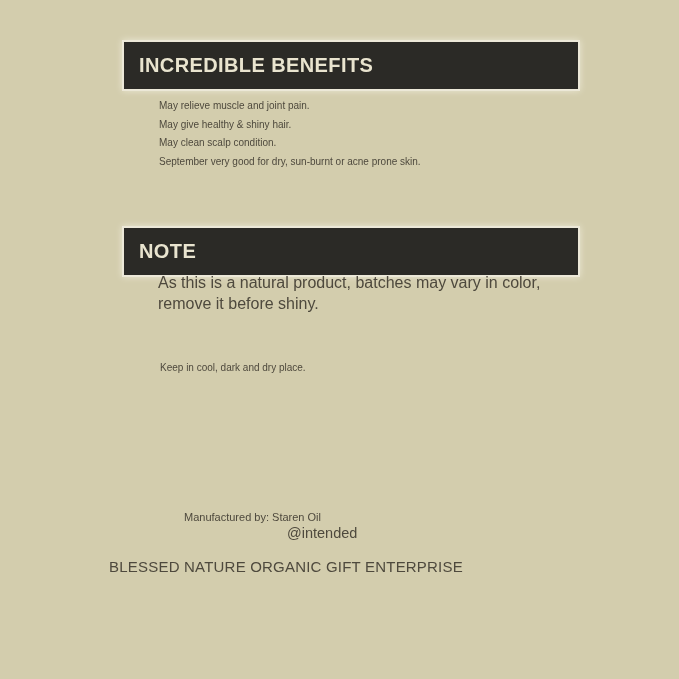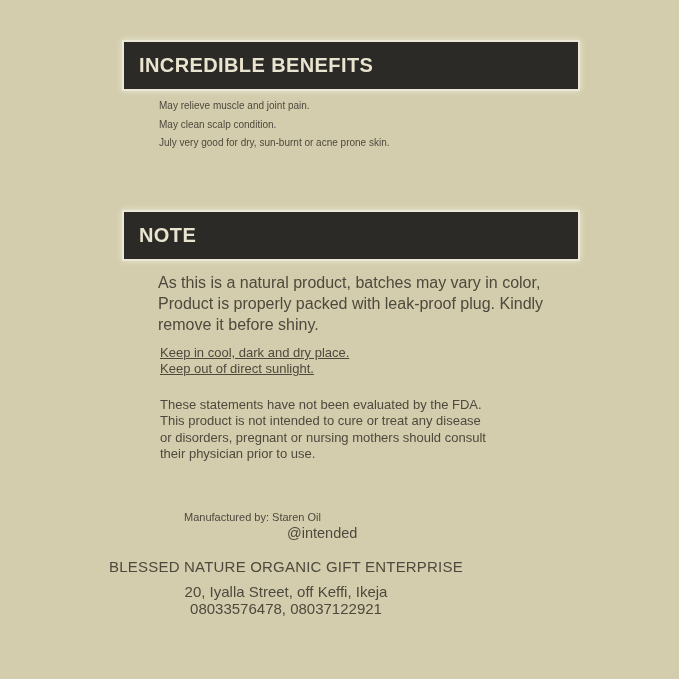--- a/index.html
+++ b/index.html
@@ -22,25 +22,25 @@
     display: flex;
     align-items: center;
     padding-left: 15px;
     box-sizing: border-box;
     font-weight: bold;
     font-size: 20px;
     letter-spacing: 0.4px;
     box-shadow: 0 0 0 2px var(--halo, #ece8d8), 0 0 7px 2px rgba(255,253,244,0.55);
   }
   .bar-benefits { top: 42px; }
-  .bar-note { top: 212px; text-align: center; }
+  .bar-note { top: 228px; text-align: center; }
   .textblock { position: absolute; white-space: nowrap; }
   .benefits-list { left: 159px; top: 97px;  font-size: 10px; line-height: 18.6px; }
   .note-para    { left: 158px; top: 272px; font-size: 16px; line-height: 21px; }
-  .storage      { left: 160px; top: 345px; font-size: 13px;   line-height: 16.3px; text-decoration: underline; }
+  .storage      { left: 160px; top: 360px; font-size: 10px;   line-height: 16.3px; }
   .disclaimer   { left: 160px; top: 397px; font-size: 13px;   line-height: 16.3px; }
   .mfg-1 { left: 184px; top: 511px; font-size: 11px; }
   .mfg-2 { left: 287px; top: 525px; font-size: 14.5px; }
   .company {
     left: 0; top: 558px; width: 572px;
     text-align: center; font-weight: normal; font-size: 15px;
     letter-spacing: 0.2px;
   }
   .addr {
     left: 0; top: 583px; width: 572px;
@@ -51,50 +51,39 @@
 <body>
 
 <div class="label">
 
   <div class="bar bar-benefits">
     <span>INCREDIBLE BENEFITS</span>
   </div>
 
   <div class="textblock benefits-list">
       <div>May relieve muscle and joint pain.</div>
+      <div>May give healthy &amp; shiny hair.</div>
       <div>May clean scalp condition.</div>
-      <div>July very good for dry, sun-burnt or acne prone skin.</div>
+      <div>September very good for dry, sun-burnt or acne prone skin.</div>
     </div>
 
   <div class="bar bar-note">
     <span>NOTE</span>
   </div>
 
   <div class="textblock note-para">
       <div>As this is a natural product, batches may vary in color,</div>
-      <div>Product is properly packed with leak-proof plug. Kindly</div>
       <div>remove it before shiny.</div>
     </div>
 
   <div class="textblock storage">
       <div>Keep in cool, dark and dry place.</div>
-      <div>Keep out of direct sunlight.</div>
     </div>
 
-  <div class="textblock disclaimer">
-      <div>These statements have not been evaluated by the FDA.</div>
-      <div>This product is not intended to cure or treat any disease</div>
-      <div>or disorders, pregnant or nursing mothers should consult</div>
-      <div>their physician prior to use.</div>
-    </div>
 
   <div class="textblock mfg-1">Manufactured by: Staren Oil</div>
 
   <div class="textblock mfg-2">@intended</div>
 
   <div class="textblock company">BLESSED NATURE ORGANIC GIFT ENTERPRISE</div>
 
-  <div class="textblock addr">
-    <div>20, Iyalla Street, off Keffi, Ikeja</div>
-    <div>08033576478, 08037122921</div>
-  </div>
 
 </div>
 
 </body></html>

